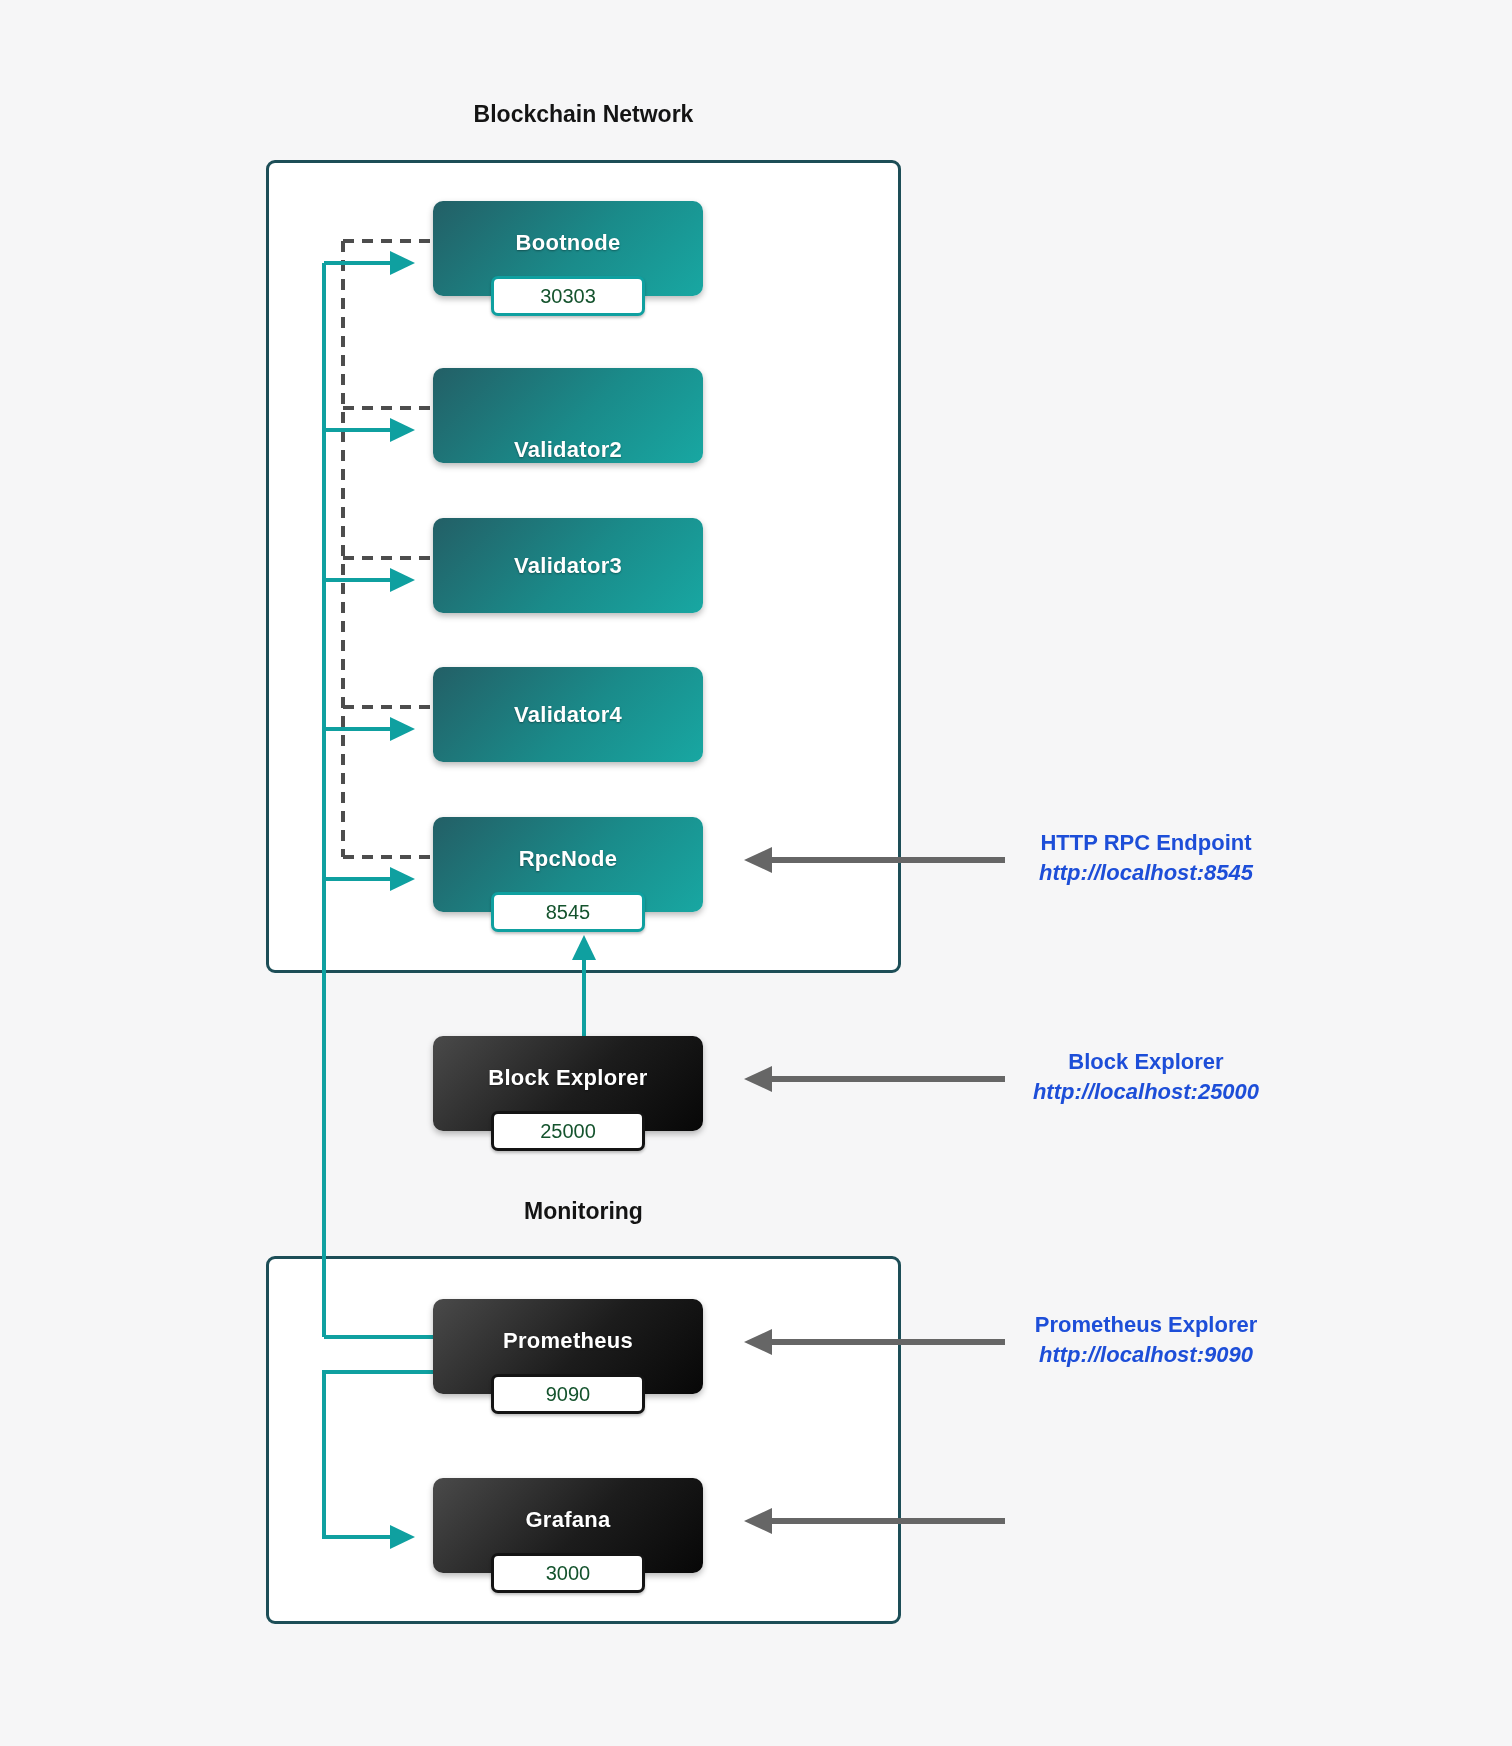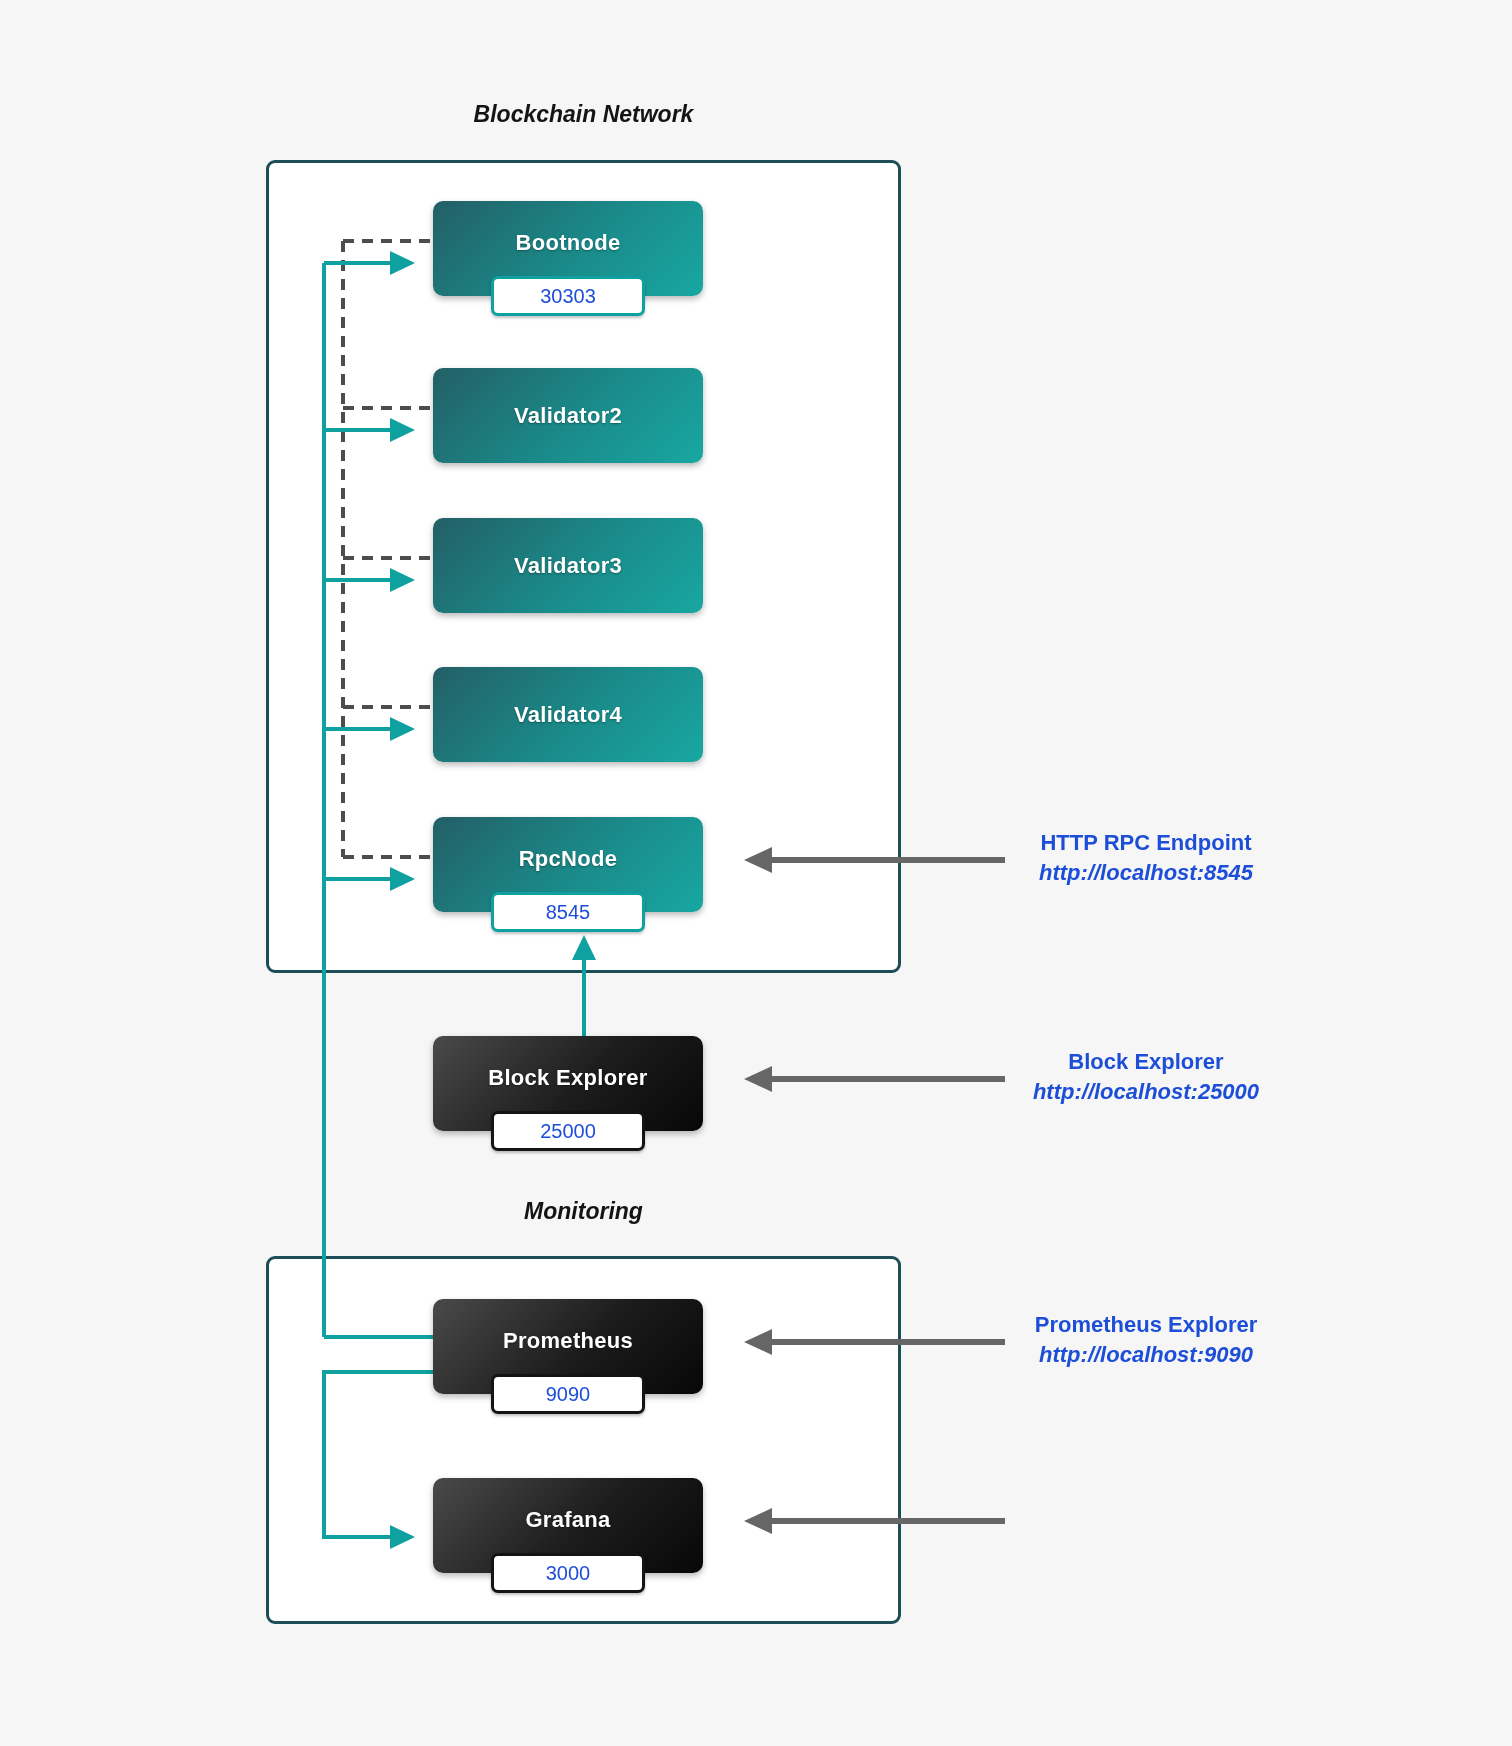--- a/index.html
+++ b/index.html
@@ -1,30 +1,30 @@
 <!DOCTYPE html>
 <html><head>
 <meta charset="utf-8">
 <style>
   html,body{margin:0;padding:0;background:#f6f6f7;}
   .canvas{position:relative;width:1512px;height:1746px;background:#f6f6f7;overflow:hidden;
           font-family:"Liberation Sans",sans-serif;}
   .cluster{position:absolute;background:#ffffff;border:3px solid #1d4e57;border-radius:9px;}
-  .cluster-title{position:absolute;text-align:center;font-size:23px;font-weight:bold;color:#141414;font-style:italic;}
+  .cluster-title{position:absolute;text-align:center;font-size:23px;font-weight:bold;color:#141414;}
   .node{position:absolute;width:270px;height:95px;border-radius:10px;
         display:flex;align-items:center;justify-content:center;
         box-shadow:0 3px 6px rgba(0,0,0,.28);}
   .node.teal{background:linear-gradient(135deg,#235f66 0%,#1a8b8a 55%,#18a7a2 100%);}
   .node.dark{background:linear-gradient(135deg,#4a4a4a 0%,#1c1c1c 55%,#070707 100%);}
   .node-label{color:#ffffff;font-size:22px;font-weight:bold;letter-spacing:.3px;
               transform:translateY(-6px);text-shadow:0 1px 2px rgba(0,0,0,.35);}
   .port{position:absolute;left:50%;transform:translateX(-50%);bottom:-20px;
         width:148px;height:34px;background:#ffffff;border-radius:7px;
         display:flex;align-items:center;justify-content:center;
-        font-size:20px;color:#1d4ed8;box-shadow:0 2px 3px rgba(0,0,0,.25);}
+        font-size:20px;color:#14532d;box-shadow:0 2px 3px rgba(0,0,0,.25);}
   .port.teal-border{border:3px solid #0fa0a0;}
   .port.dark-border{border:3px solid #141414;}
   .conn{position:absolute;left:0;top:0;}
   .annotation{position:absolute;width:380px;text-align:center;color:#1d4ed8;}
   .annotation .line1{font-size:22px;font-weight:bold;line-height:30px;}
   .annotation .line2{font-size:22px;font-weight:bold;font-style:italic;line-height:30px;}
 </style>
 </head>
 <body>
 
@@ -84,21 +84,21 @@
         <polygon points="772,1508 772,1534 744,1521"></polygon>
       </g>
     </g>
   </svg>
 
   <div class="node teal" style="left:433px;top:201px;">
     <span class="node-label">Bootnode</span>
     <div class="port teal-border">30303</div>
   </div>
 
-  <div class="node teal" style="left:433px;top:368px;">
+  <div class="node teal" style="left:433px;top:368px;align-items:flex-end;">
     <span class="node-label" style="transform:none;">Validator2</span>
   </div>
 
   <div class="node teal" style="left:433px;top:518px;">
     <span class="node-label" style="transform:none;">Validator3</span>
   </div>
 
   <div class="node teal" style="left:433px;top:667px;">
     <span class="node-label" style="transform:none;">Validator4</span>
   </div>

